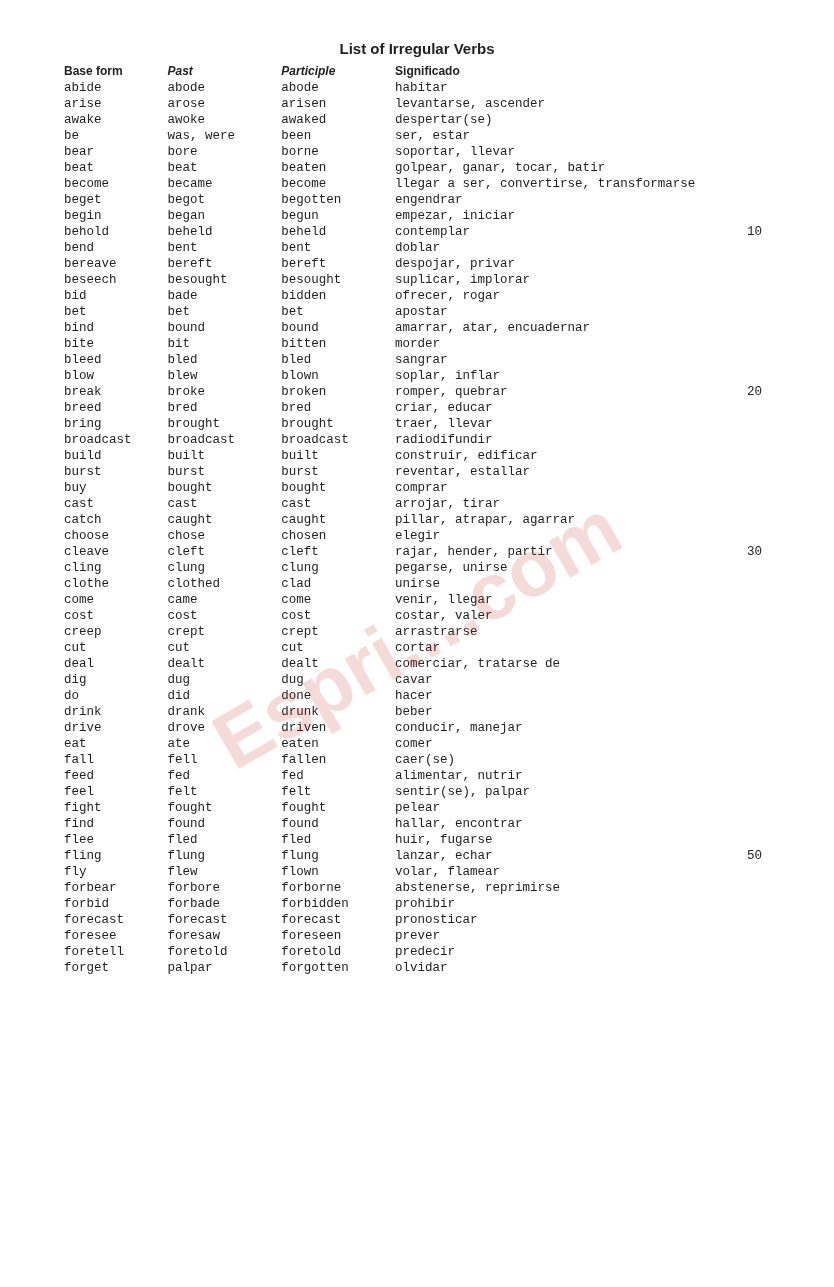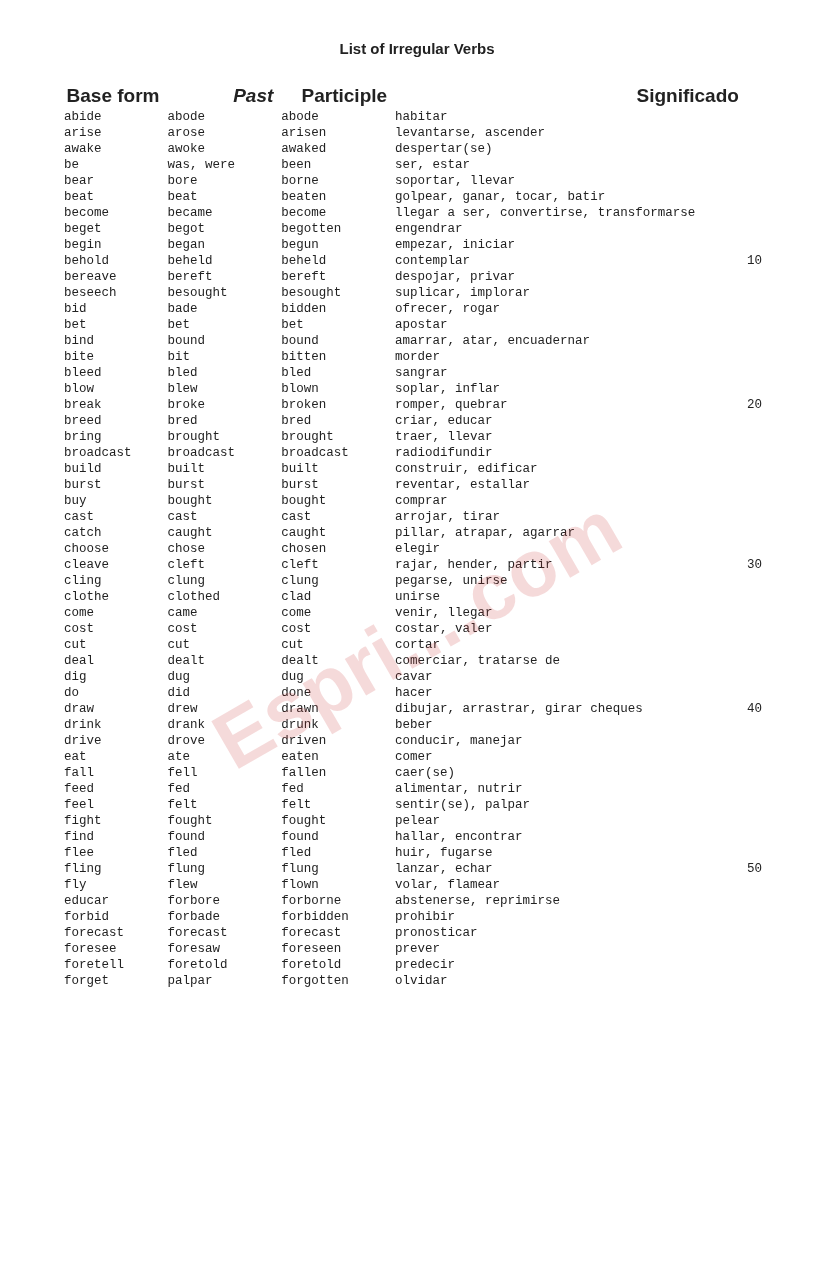--- a/index.html
+++ b/index.html
@@ -26,47 +26,47 @@
       color: rgba(200, 50, 50, 0.18);
       white-space: nowrap;
       pointer-events: none;
       z-index: 10;
       font-family: Arial, sans-serif;
     }
     .title {
       text-align: center;
       font-weight: bold;
       font-size: 15px;
-      margin-bottom: 26px;
+      margin-bottom: 5px;
       font-family: Arial, sans-serif;
     }
     .verb-table {
       width: 100%;
       border-collapse: collapse;
       position: relative;
       z-index: 1;
     }
     .verb-table th {
       font-weight: bold;
-      text-align: right;
+      text-align: left;
       padding: 2px 4px;
       font-family: Arial, sans-serif;
-      font-size: 19px;
+      font-size: 12px;
       border-bottom: none;
     }
     .verb-table td {
       padding: 1px 4px;
       font-family: 'Courier New', Courier, monospace;
       font-size: 12.5px;
       vertical-align: top;
       white-space: nowrap;
     }
     .col-base { width: 100px; }
     .col-past { width: 110px; font-style: italic; }
-    .col-part { width: 110px; }
+    .col-part { width: 110px; font-style: italic; }
     .col-sig  { width: 340px; margin-top: 44px; }
     .col-num  { width: 30px; text-align: right; color: #555; font-size: 11px; }
   </style>
 </head>
 <body>
 
 <div class="page">
   <div class="watermark">Espri....com</div>
 
   <div class="title">List of Irregular Verbs</div>
@@ -146,20 +146,27 @@
           <td></td>
         </tr>
         <tr>
           <td>behold</td>
           <td>beheld</td>
           <td>beheld</td>
           <td>contemplar</td>
           <td>10</td>
         </tr>
         <tr>
+          <td>bend</td>
+          <td>bent</td>
+          <td>bent</td>
+          <td>doblar</td>
+          <td></td>
+        </tr>
+        <tr>
           <td>bereave</td>
           <td>bereft</td>
           <td>bereft</td>
           <td>despojar, privar</td>
           <td></td>
         </tr>
         <tr>
           <td>beseech</td>
           <td>besought</td>
           <td>besought</td>
@@ -307,20 +314,27 @@
           <td></td>
         </tr>
         <tr>
           <td>cost</td>
           <td>cost</td>
           <td>cost</td>
           <td>costar, valer</td>
           <td></td>
         </tr>
         <tr>
+          <td>creep</td>
+          <td>crept</td>
+          <td>crept</td>
+          <td>arrastrarse</td>
+          <td></td>
+        </tr>
+        <tr>
           <td>cut</td>
           <td>cut</td>
           <td>cut</td>
           <td>cortar</td>
           <td></td>
         </tr>
         <tr>
           <td>deal</td>
           <td>dealt</td>
           <td>dealt</td>
@@ -333,27 +347,20 @@
           <td>dug</td>
           <td>cavar</td>
           <td></td>
         </tr>
         <tr>
           <td>do</td>
           <td>did</td>
           <td>done</td>
           <td>hacer</td>
           <td></td>
-        </tr>
-        <tr>
-          <td>draw</td>
-          <td>drew</td>
-          <td>drawn</td>
-          <td>dibujar, arrastrar, girar cheques</td>
-          <td>40</td>
         </tr>
         <tr>
           <td>drink</td>
           <td>drank</td>
           <td>drunk</td>
           <td>beber</td>
           <td></td>
         </tr>
         <tr>
           <td>drive</td>
@@ -419,21 +426,21 @@
           <td>50</td>
         </tr>
         <tr>
           <td>fly</td>
           <td>flew</td>
           <td>flown</td>
           <td>volar, flamear</td>
           <td></td>
         </tr>
         <tr>
-          <td>educar</td>
+          <td>forbear</td>
           <td>forbore</td>
           <td>forborne</td>
           <td>abstenerse, reprimirse</td>
           <td></td>
         </tr>
         <tr>
           <td>forbid</td>
           <td>forbade</td>
           <td>forbidden</td>
           <td>prohibir</td>

